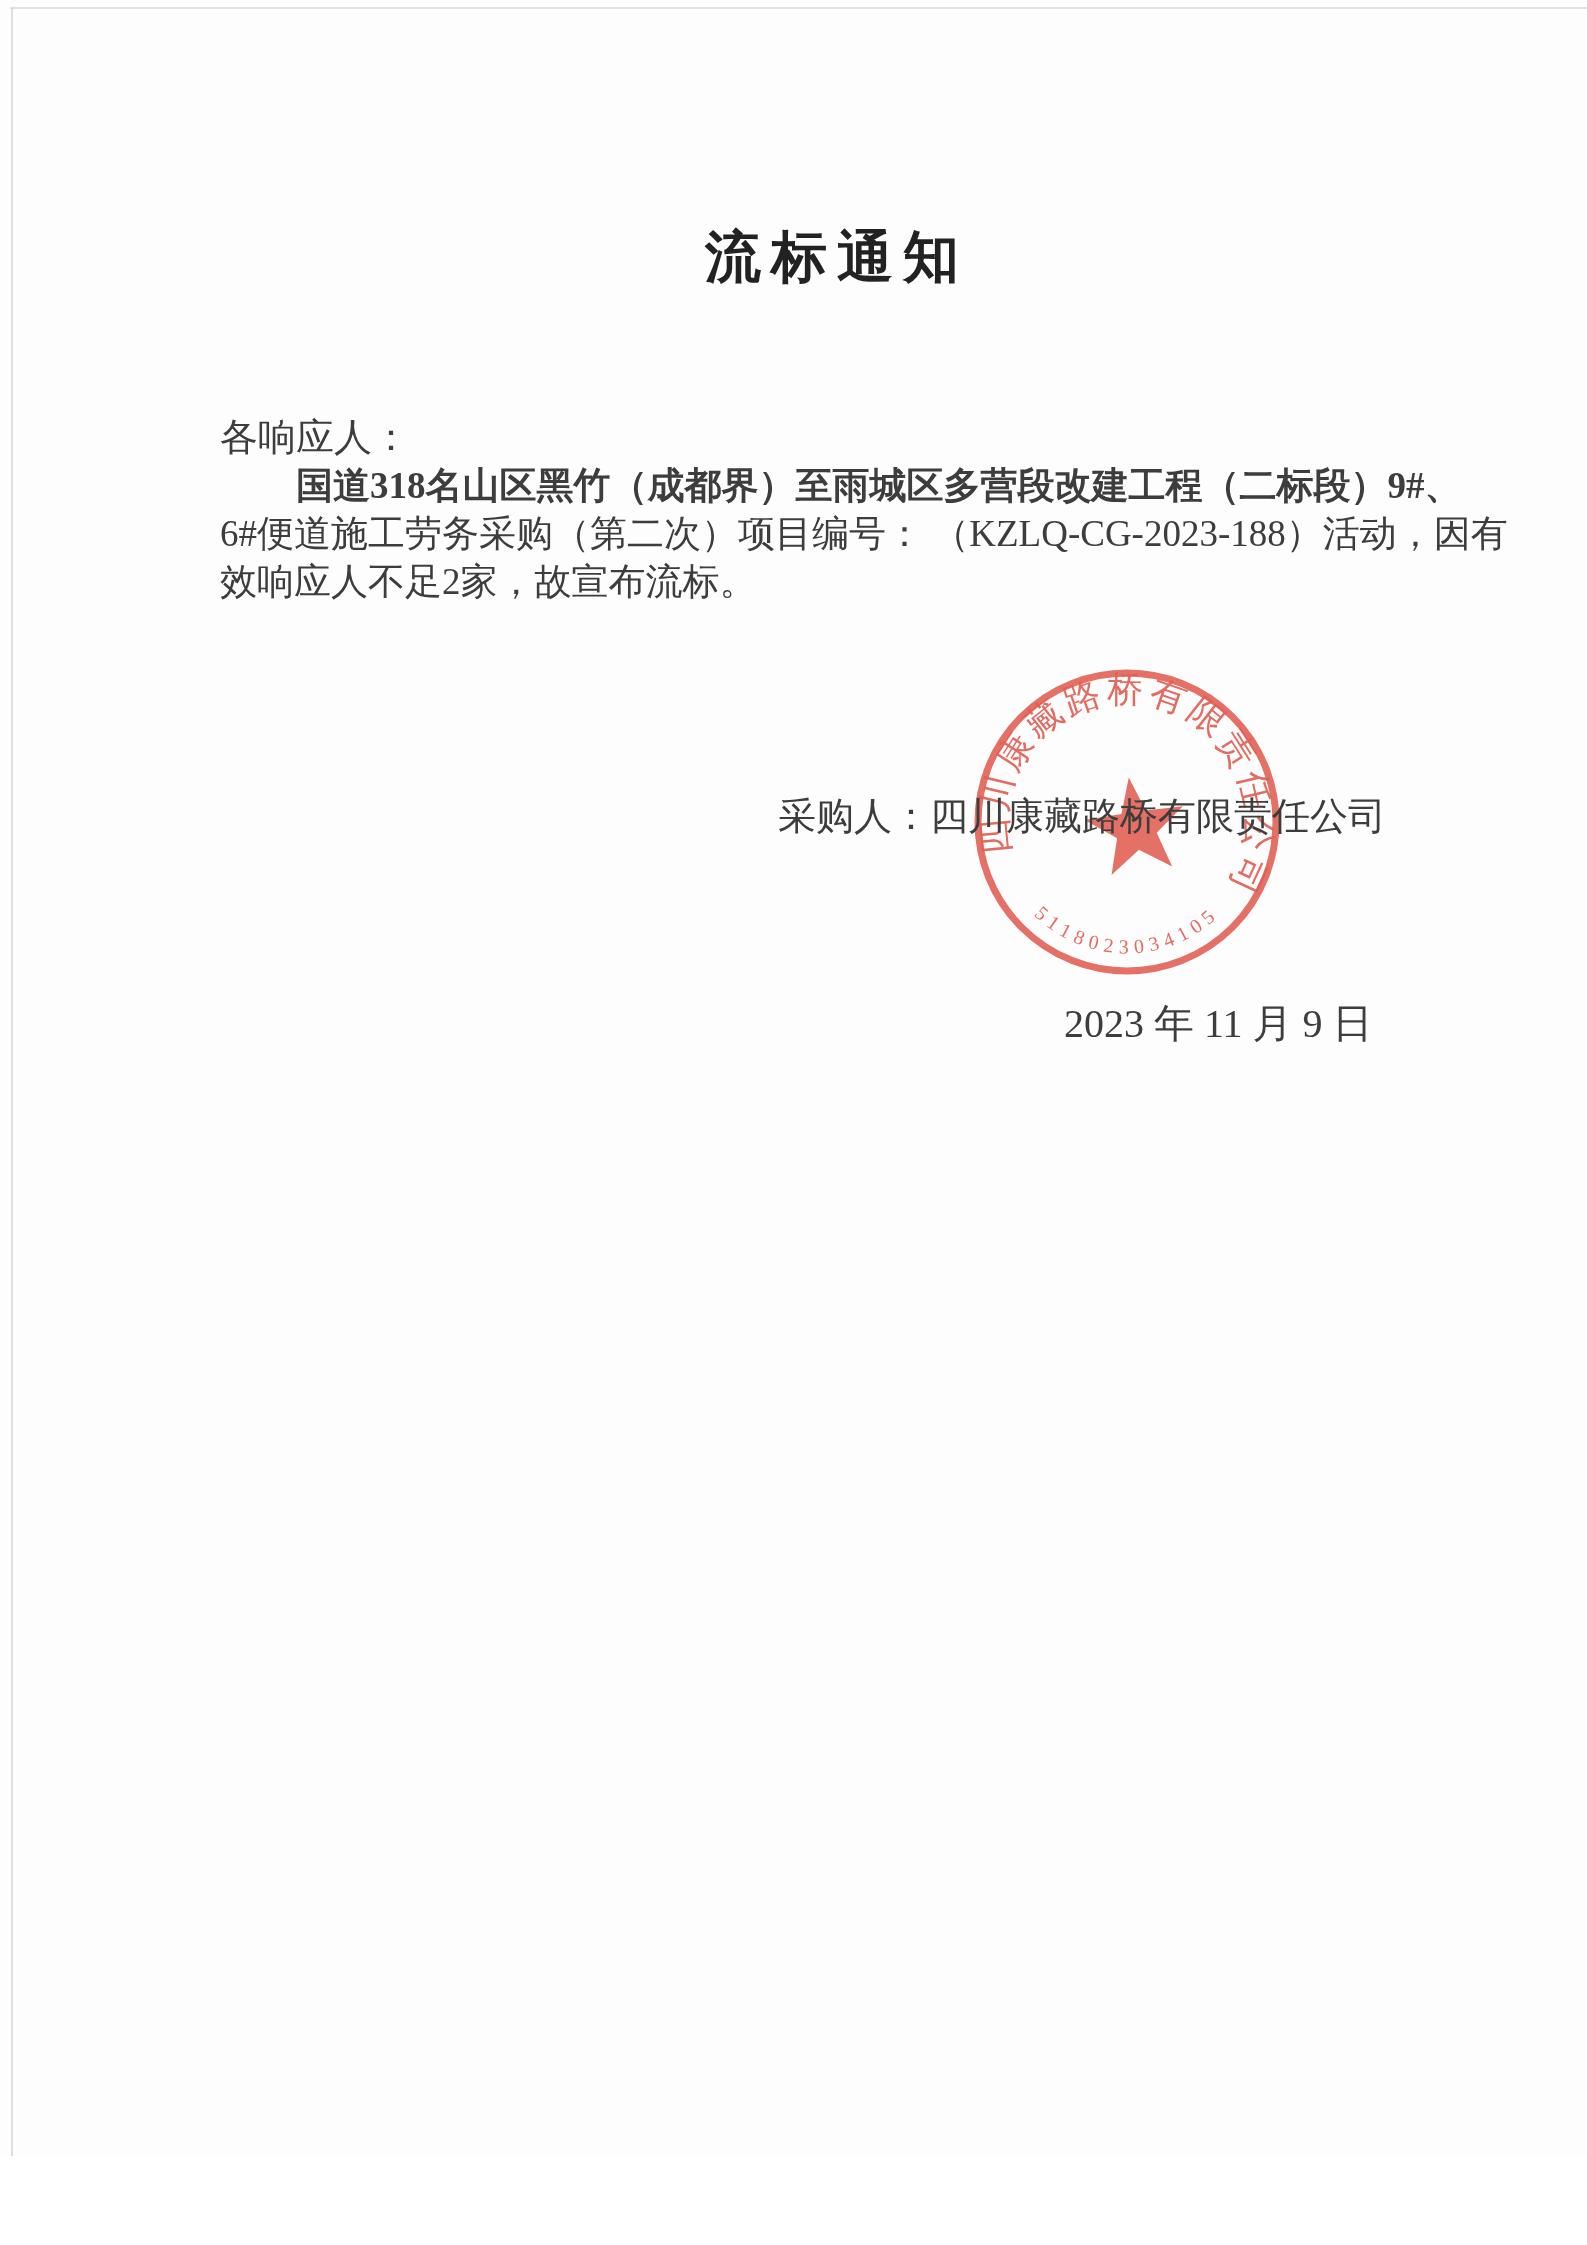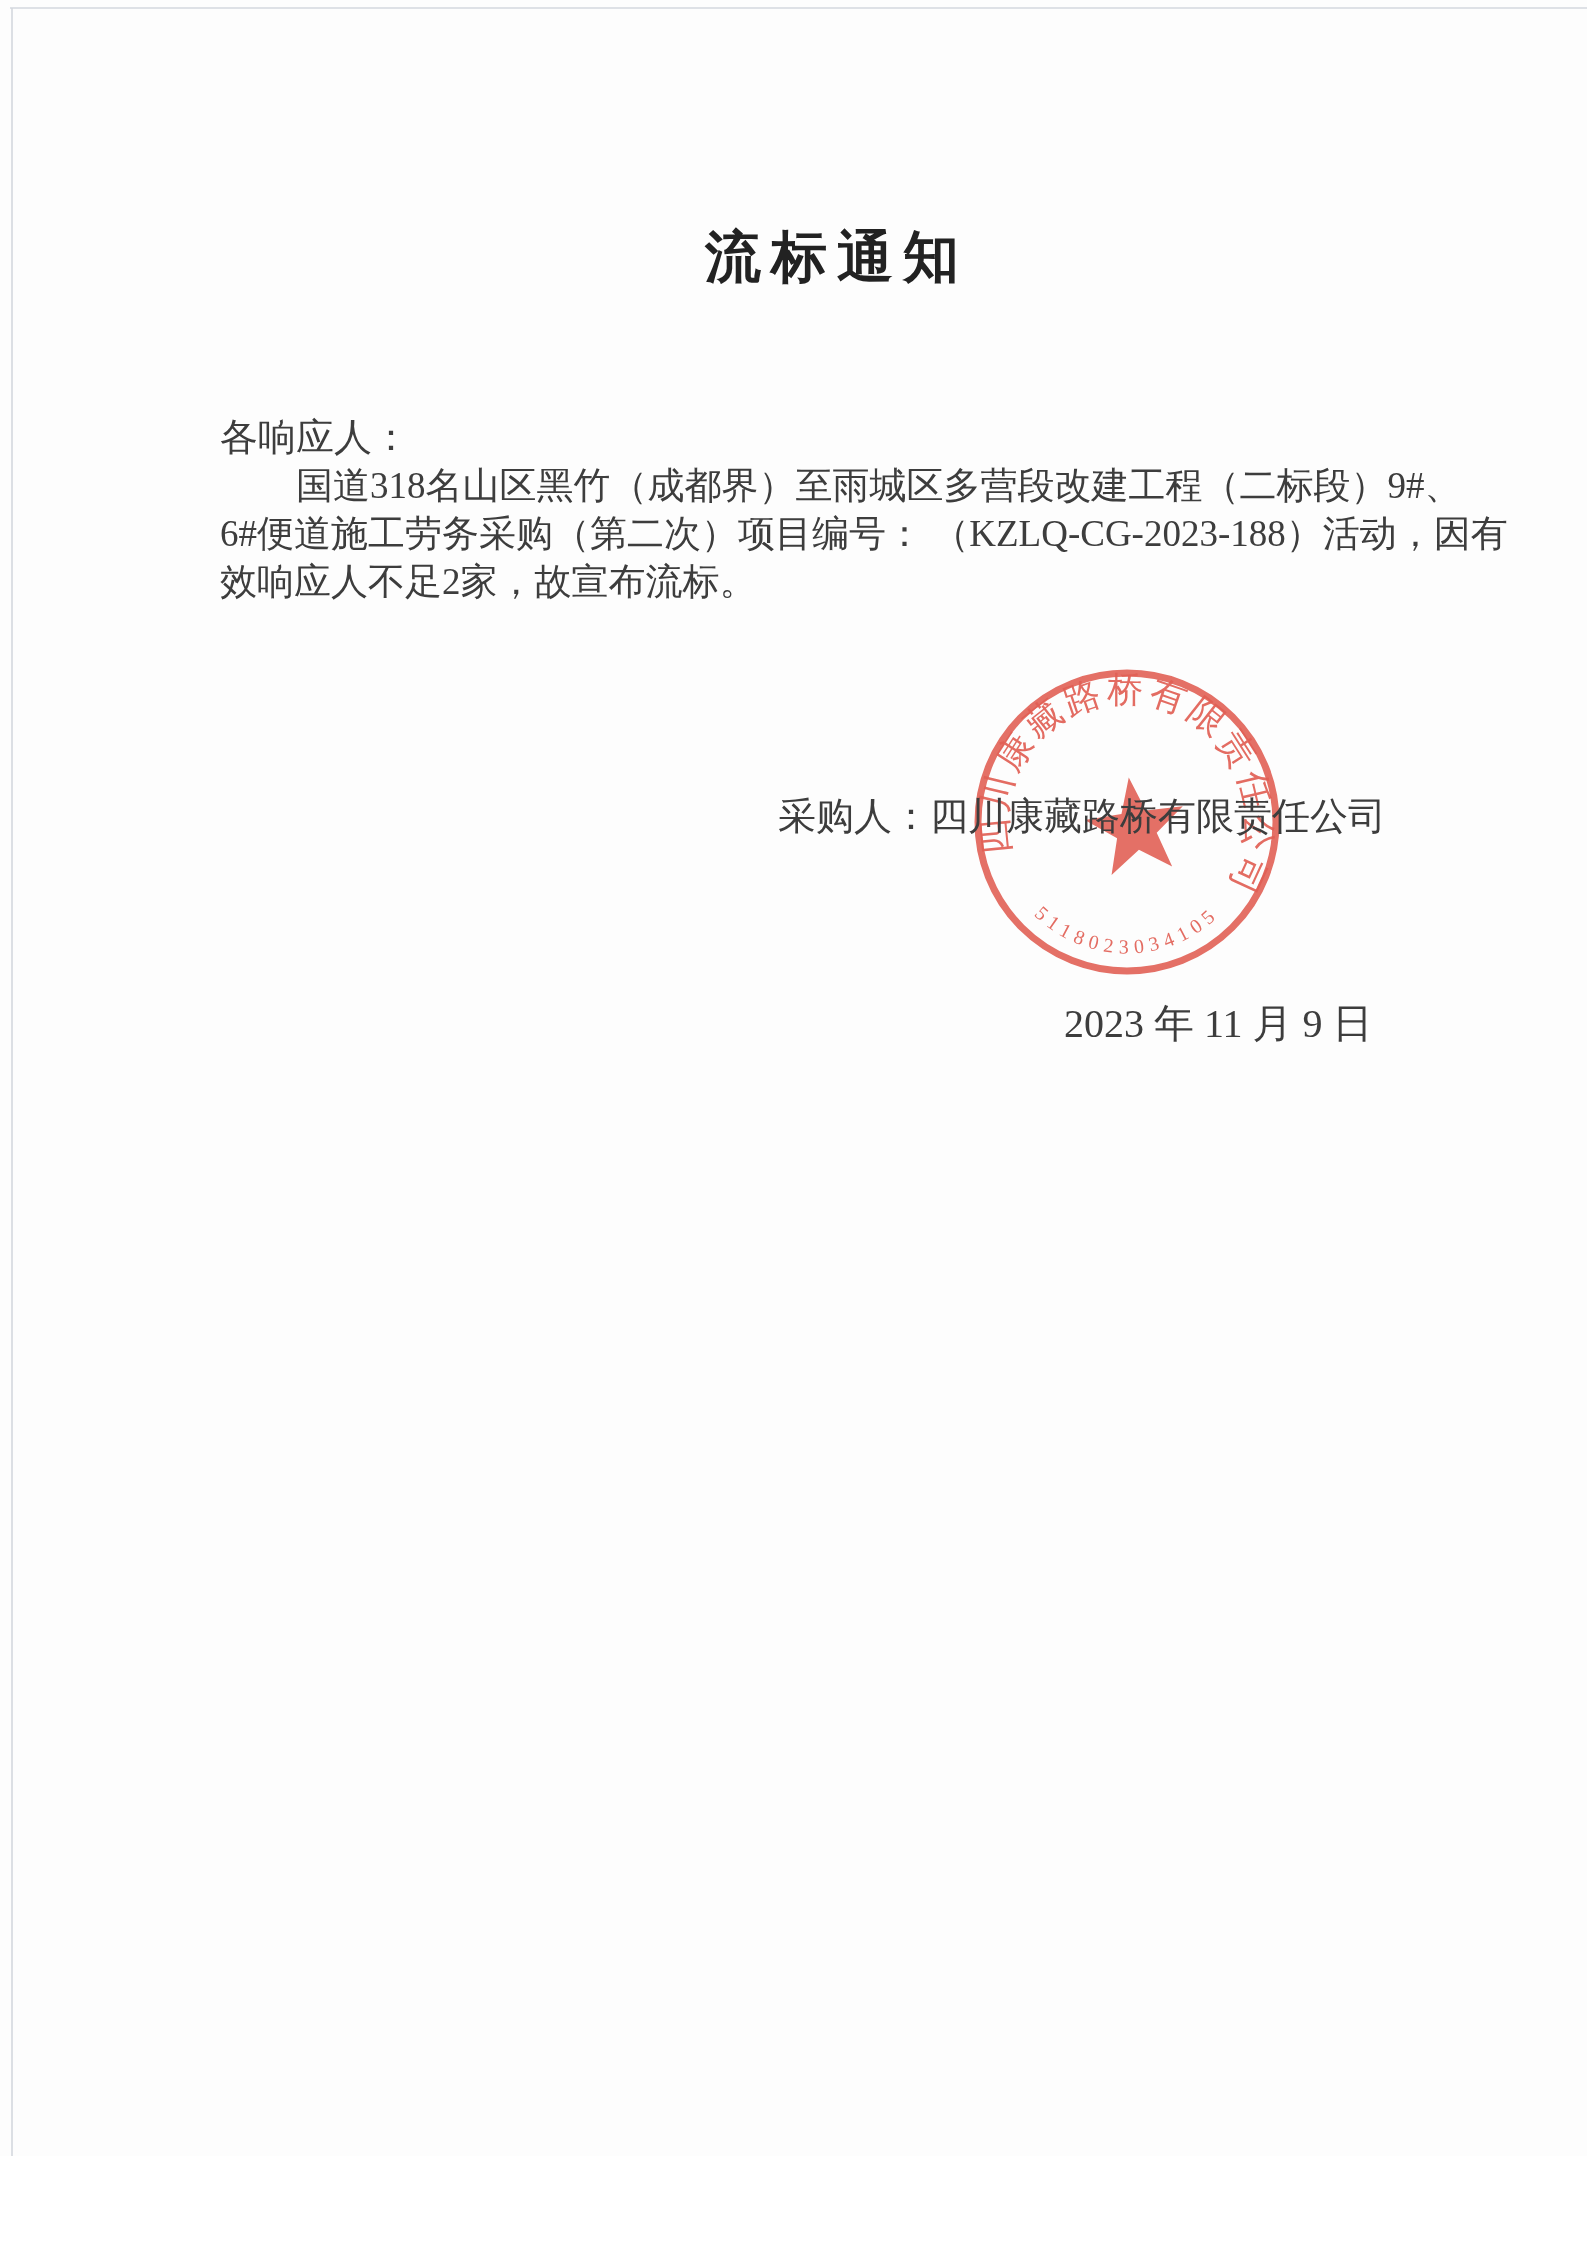--- a/index.html
+++ b/index.html
@@ -55,20 +55,21 @@
     top: 462px;
     width: 1195px;
     font-size: 37px;
     line-height: 48px;
   }
   .body-line {
     white-space: nowrap;
   }
   .body-line.indent {
     text-indent: 76px;
+    font-weight: bold;
   }
   .signature-line {
     position: absolute;
     left: 778px;
     top: 791px;
     font-size: 38px;
     white-space: nowrap;
     z-index: 3;
     text-align: right;
   }

